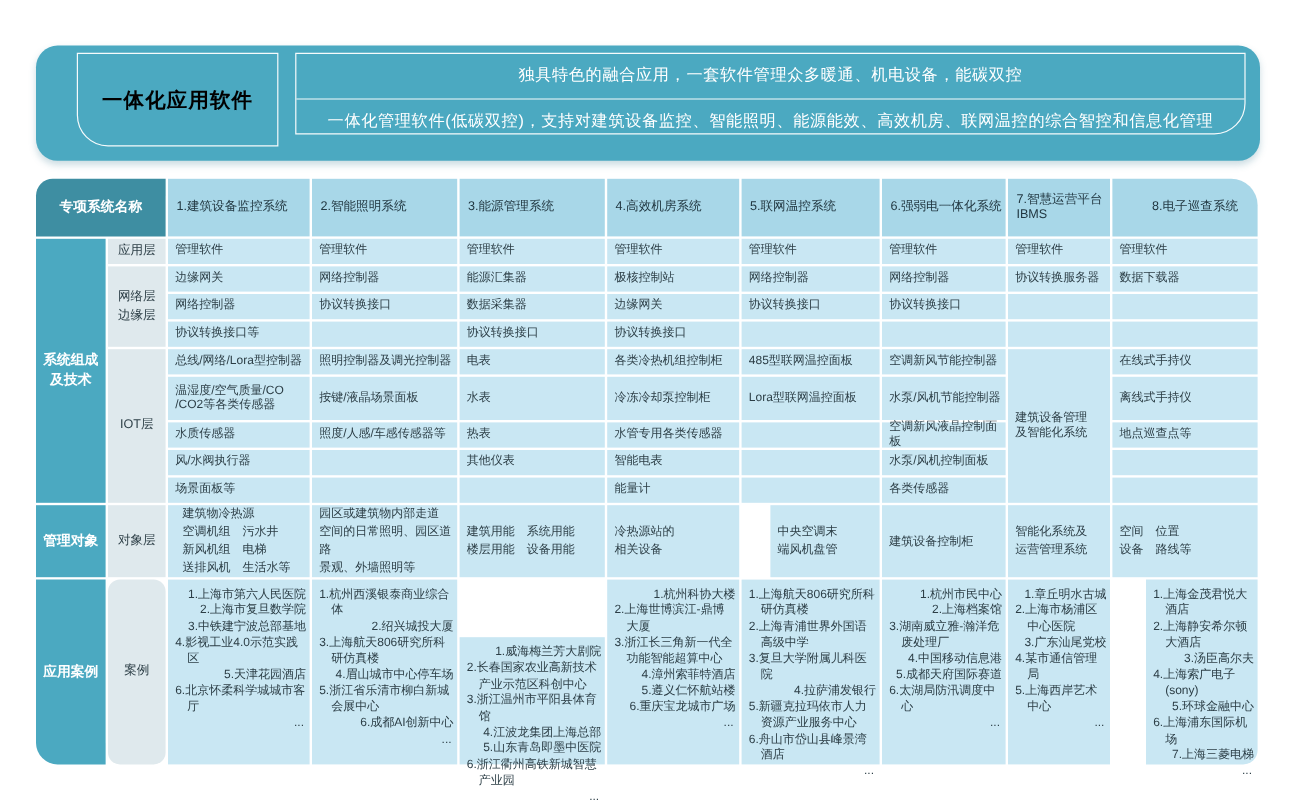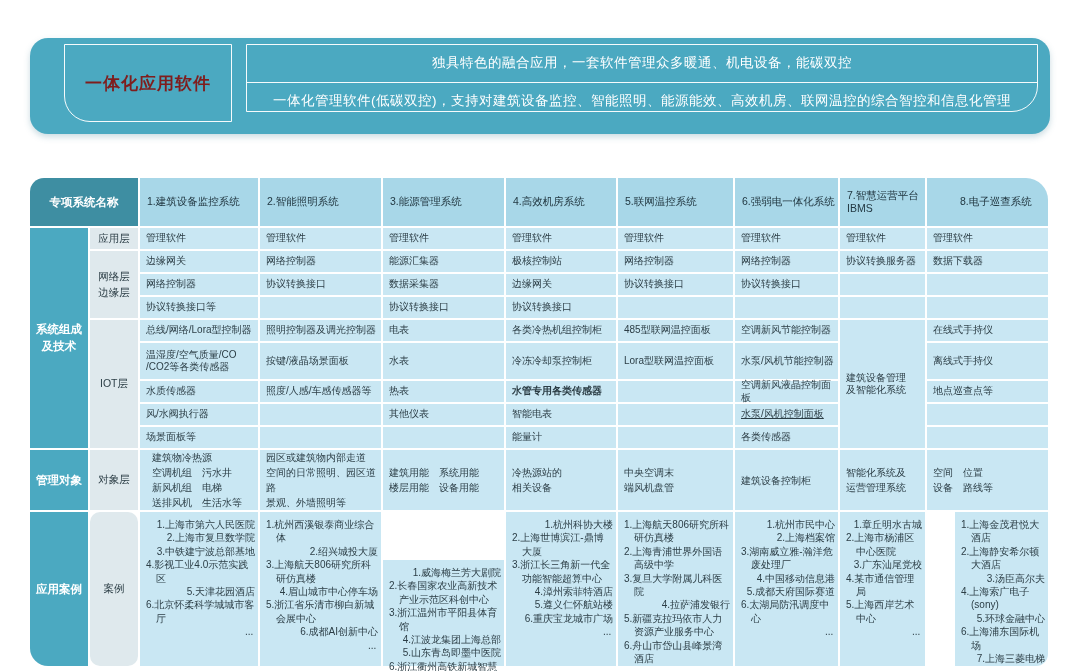--- a/index.html
+++ b/index.html
@@ -7,30 +7,30 @@
         font-family:"Liberation Sans","DejaVu Sans",sans-serif;}
 
   
   .banner{position:absolute;left:30px;top:38px;width:1020px;height:96px;
           background:#4BA9C1;border-radius:18px;
           box-shadow:0 3px 6px rgba(70,130,150,.28);}
   .title-box{position:absolute;left:34px;top:6px;width:166px;height:76px;
              border:1.5px solid rgba(255,255,255,.95);
              border-bottom-left-radius:26px;
              display:flex;align-items:center;justify-content:center;}
-  .title-box span{color:#7f1d1d;font-weight:bold;font-size:17px;letter-spacing:1px;}
+  .title-box span{color:#000000;font-weight:bold;font-size:17px;letter-spacing:1px;}
   .desc-box{position:absolute;left:216px;top:6px;right:12px;height:68px;
             border:1.5px solid rgba(255,255,255,.95);
             border-bottom-right-radius:26px;box-sizing:border-box;}
   .desc-row{height:36.5px;display:flex;align-items:center;justify-content:center;
             color:#fff;font-size:13.5px;letter-spacing:.5px;}
   .desc-row:first-child{border-bottom:1.5px solid rgba(255,255,255,.95);}
 
   
-  .grid{position:absolute;left:30px;top:178px;display:grid;gap:2px;
+  .grid{position:absolute;left:30px;top:149px;display:grid;gap:2px;
         grid-template-columns:58px 48px 118px 121px 121px 110px 115px 103px 85px 121px;
         grid-template-rows:48px 21px 21px 21px 21px 21px 36px 21px 21px 21px 60px 154px;}
   .grid > div{box-sizing:border-box;}
   .hc{background:#A8D7E8;color:#223842;font-size:10.5px;display:flex;align-items:center;
       padding:2px 3px 2px 7px;white-space:pre-line;line-height:1.25;}
   .hc.corner{background:#3E8EA2;color:#fff;font-weight:bold;font-size:11.5px;
       justify-content:center;padding:0;border-top-left-radius:14px;}
   .gl{background:#4BA9C1;color:#fff;font-weight:bold;font-size:11.5px;
       display:flex;align-items:center;justify-content:center;text-align:center;
       white-space:pre-line;line-height:1.45;}
@@ -126,30 +126,30 @@
 /CO2等各类传感器</div>
       <div class="c" style="grid-area: 7 / 4;">按键/液晶场景面板</div>
       <div class="c" style="grid-area: 7 / 5;">水表</div>
       <div class="c" style="grid-area: 7 / 6;">冷冻冷却泵控制柜</div>
       <div class="c" style="grid-area: 7 / 7;">Lora型联网温控面板</div>
       <div class="c" style="grid-area: 7 / 8;">水泵/风机节能控制器</div>
       <div class="c" style="grid-area: 7 / 10;">离线式手持仪</div>
       <div class="c" style="grid-area: 8 / 3;">水质传感器</div>
       <div class="c" style="grid-area: 8 / 4;">照度/人感/车感传感器等</div>
       <div class="c" style="grid-area: 8 / 5;">热表</div>
-      <div class="c" style="grid-area: 8 / 6; font-weight: bold;">水管专用各类传感器</div>
+      <div class="c" style="grid-area: 8 / 6;">水管专用各类传感器</div>
       <div class="c" style="grid-area: 8 / 7;"></div>
       <div class="c" style="grid-area: 8 / 8;">空调新风液晶控制面板</div>
       <div class="c" style="grid-area: 8 / 10;">地点巡查点等</div>
       <div class="c" style="grid-area: 9 / 3;">风/水阀执行器</div>
       <div class="c" style="grid-area: 9 / 4;"></div>
       <div class="c" style="grid-area: 9 / 5;">其他仪表</div>
       <div class="c" style="grid-area: 9 / 6;">智能电表</div>
       <div class="c" style="grid-area: 9 / 7;"></div>
-      <div class="c" style="grid-area: 9 / 8; text-decoration: underline;">水泵/风机控制面板</div>
+      <div class="c" style="grid-area: 9 / 8;">水泵/风机控制面板</div>
       <div class="c" style="grid-area: 9 / 10;"></div>
       <div class="c" style="grid-area: 10 / 3;">场景面板等</div>
       <div class="c" style="grid-area: 10 / 4;"></div>
       <div class="c" style="grid-area: 10 / 5;"></div>
       <div class="c" style="grid-area: 10 / 6;">能量计</div>
       <div class="c" style="grid-area: 10 / 7;"></div>
       <div class="c" style="grid-area: 10 / 8;">各类传感器</div>
       <div class="c" style="grid-area: 10 / 10;"></div>
       <div class="c" style="grid-area: 6 / 9 / 11;">建筑设备管理
 及智能化系统</div>
@@ -157,21 +157,21 @@
 空调机组　污水井
 新风机组　电梯
 送排风机　生活水等</div>
       <div class="c obj" style="grid-area: 11 / 4;">园区或建筑物内部走道
 空间的日常照明、园区道路
 景观、外墙照明等</div>
       <div class="c obj" style="grid-area: 11 / 5;">建筑用能　系统用能
 楼层用能　设备用能</div>
       <div class="c obj" style="grid-area: 11 / 6;">冷热源站的
 相关设备</div>
-      <div class="c obj" style="grid-area: 11 / 7;">中央空调末
+      <div class="c obj" style="grid-area: 11 / 7; margin-left: 24px;">中央空调末
 端风机盘管</div>
       <div class="c obj" style="grid-area: 11 / 8;">建筑设备控制柜</div>
       <div class="c obj" style="grid-area: 11 / 9;">智能化系统及
 运营管理系统</div>
       <div class="c obj" style="grid-area: 11 / 10;">空间　位置
 设备　路线等</div>
       <div class="c case" style="grid-area: 12 / 3;"><div class="ci">1.上海市第六人民医院</div><div class="ci">2.上海市复旦数学院</div><div class="ci">3.中铁建宁波总部基地</div><div class="ci">4.影视工业4.0示范实践区</div><div class="ci">5.天津花园酒店</div><div class="ci">6.北京怀柔科学城城市客厅</div><div class="ci">...</div></div>
       <div class="c case" style="grid-area: 12 / 4;"><div class="ci">1.杭州西溪银泰商业综合体</div><div class="ci">2.绍兴城投大厦</div><div class="ci">3.上海航天806研究所科研仿真楼</div><div class="ci">4.眉山城市中心停车场</div><div class="ci">5.浙江省乐清市柳白新城会展中心</div><div class="ci">6.成都AI创新中心</div><div class="ci">...</div></div>
       <div class="c case" style="grid-area: 12 / 5; margin-top: 48px;"><div class="ci">1.威海梅兰芳大剧院</div><div class="ci">2.长春国家农业高新技术产业示范区科创中心</div><div class="ci">3.浙江温州市平阳县体育馆</div><div class="ci">4.江波龙集团上海总部</div><div class="ci">5.山东青岛即墨中医院</div><div class="ci">6.浙江衢州高铁新城智慧产业园</div><div class="ci">...</div></div>
       <div class="c case" style="grid-area: 12 / 6;"><div class="ci">1.杭州科协大楼</div><div class="ci">2.上海世博滨江-鼎博大厦</div><div class="ci">3.浙江长三角新一代全功能智能超算中心</div><div class="ci">4.漳州索菲特酒店</div><div class="ci">5.遵义仁怀航站楼</div><div class="ci">6.重庆宝龙城市广场</div><div class="ci">...</div></div>

